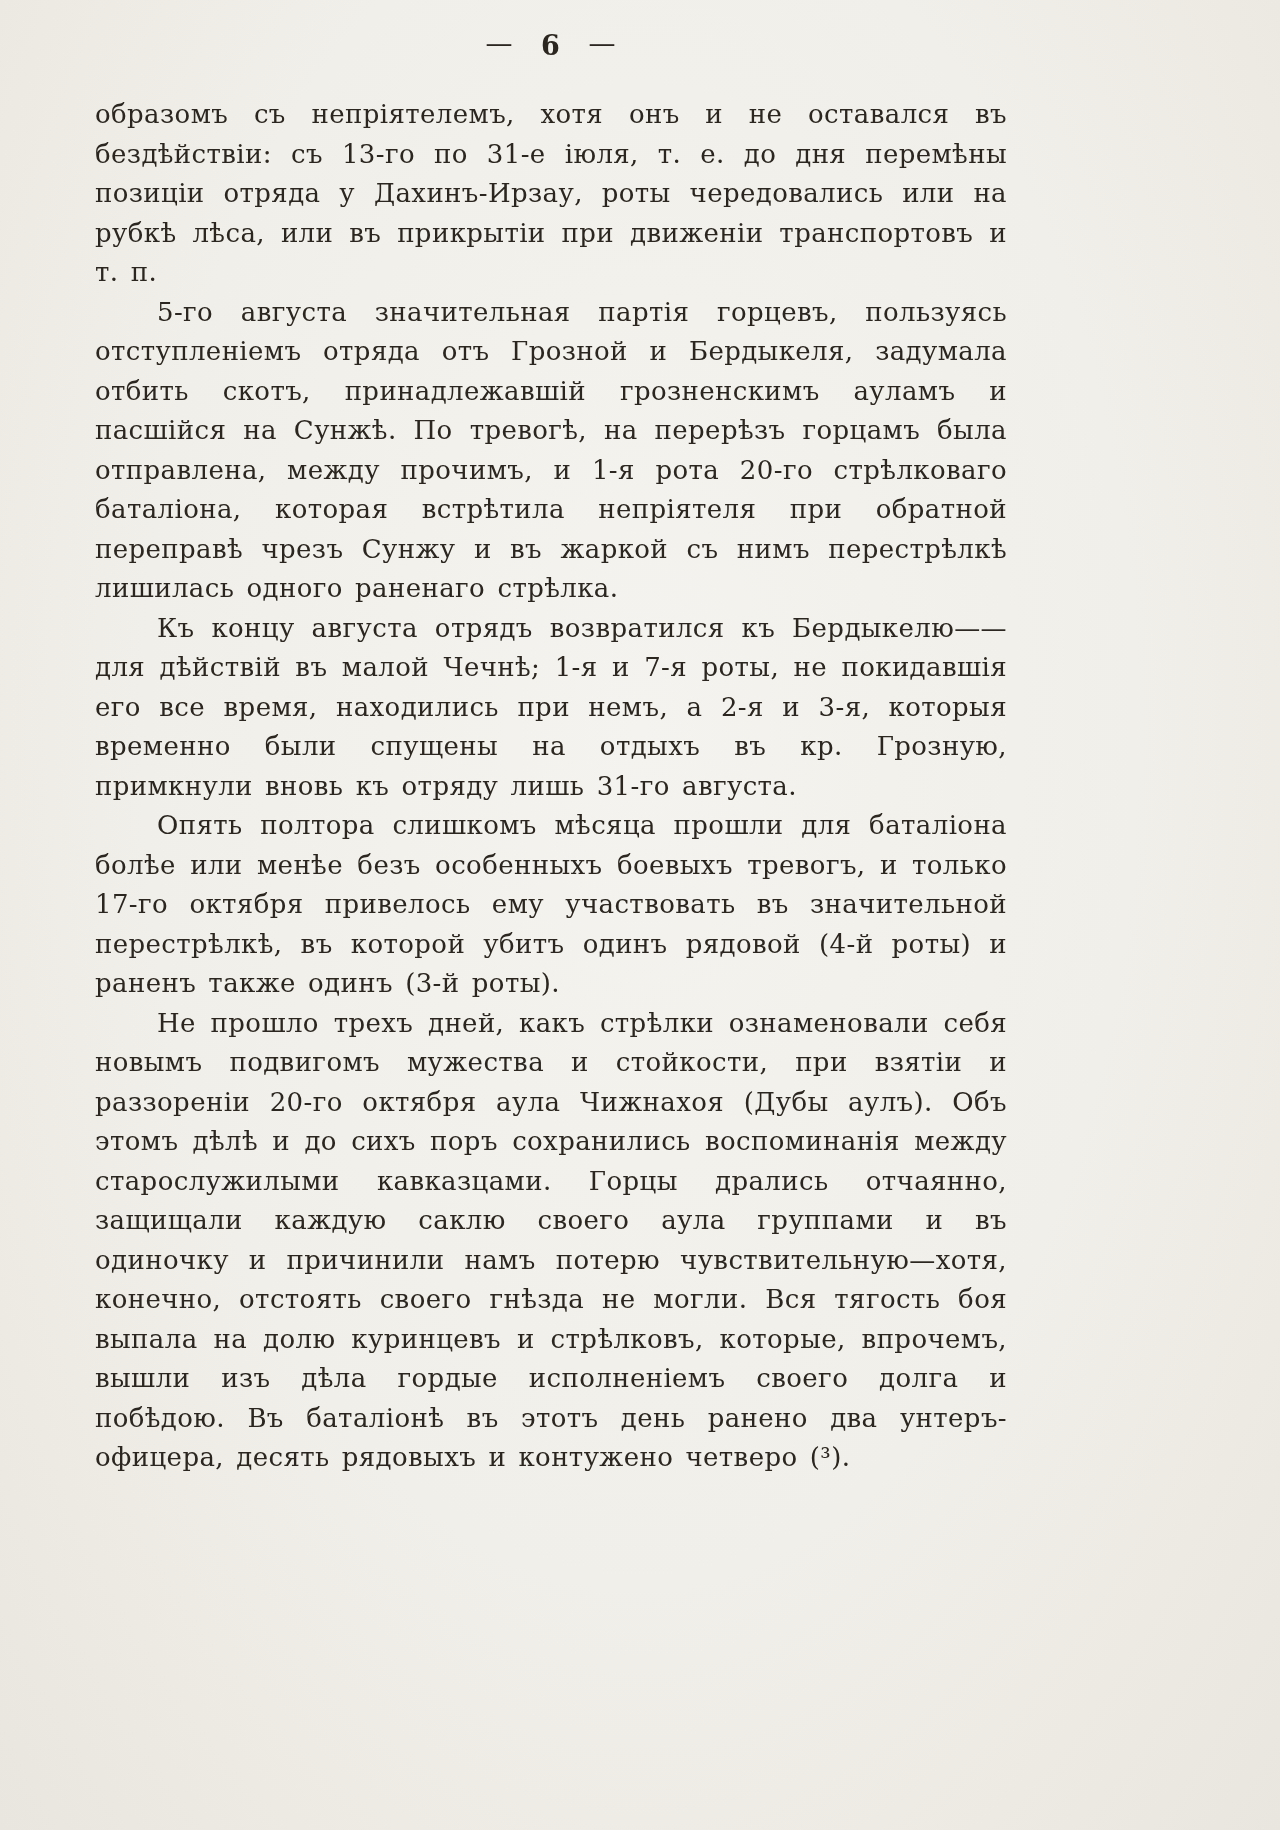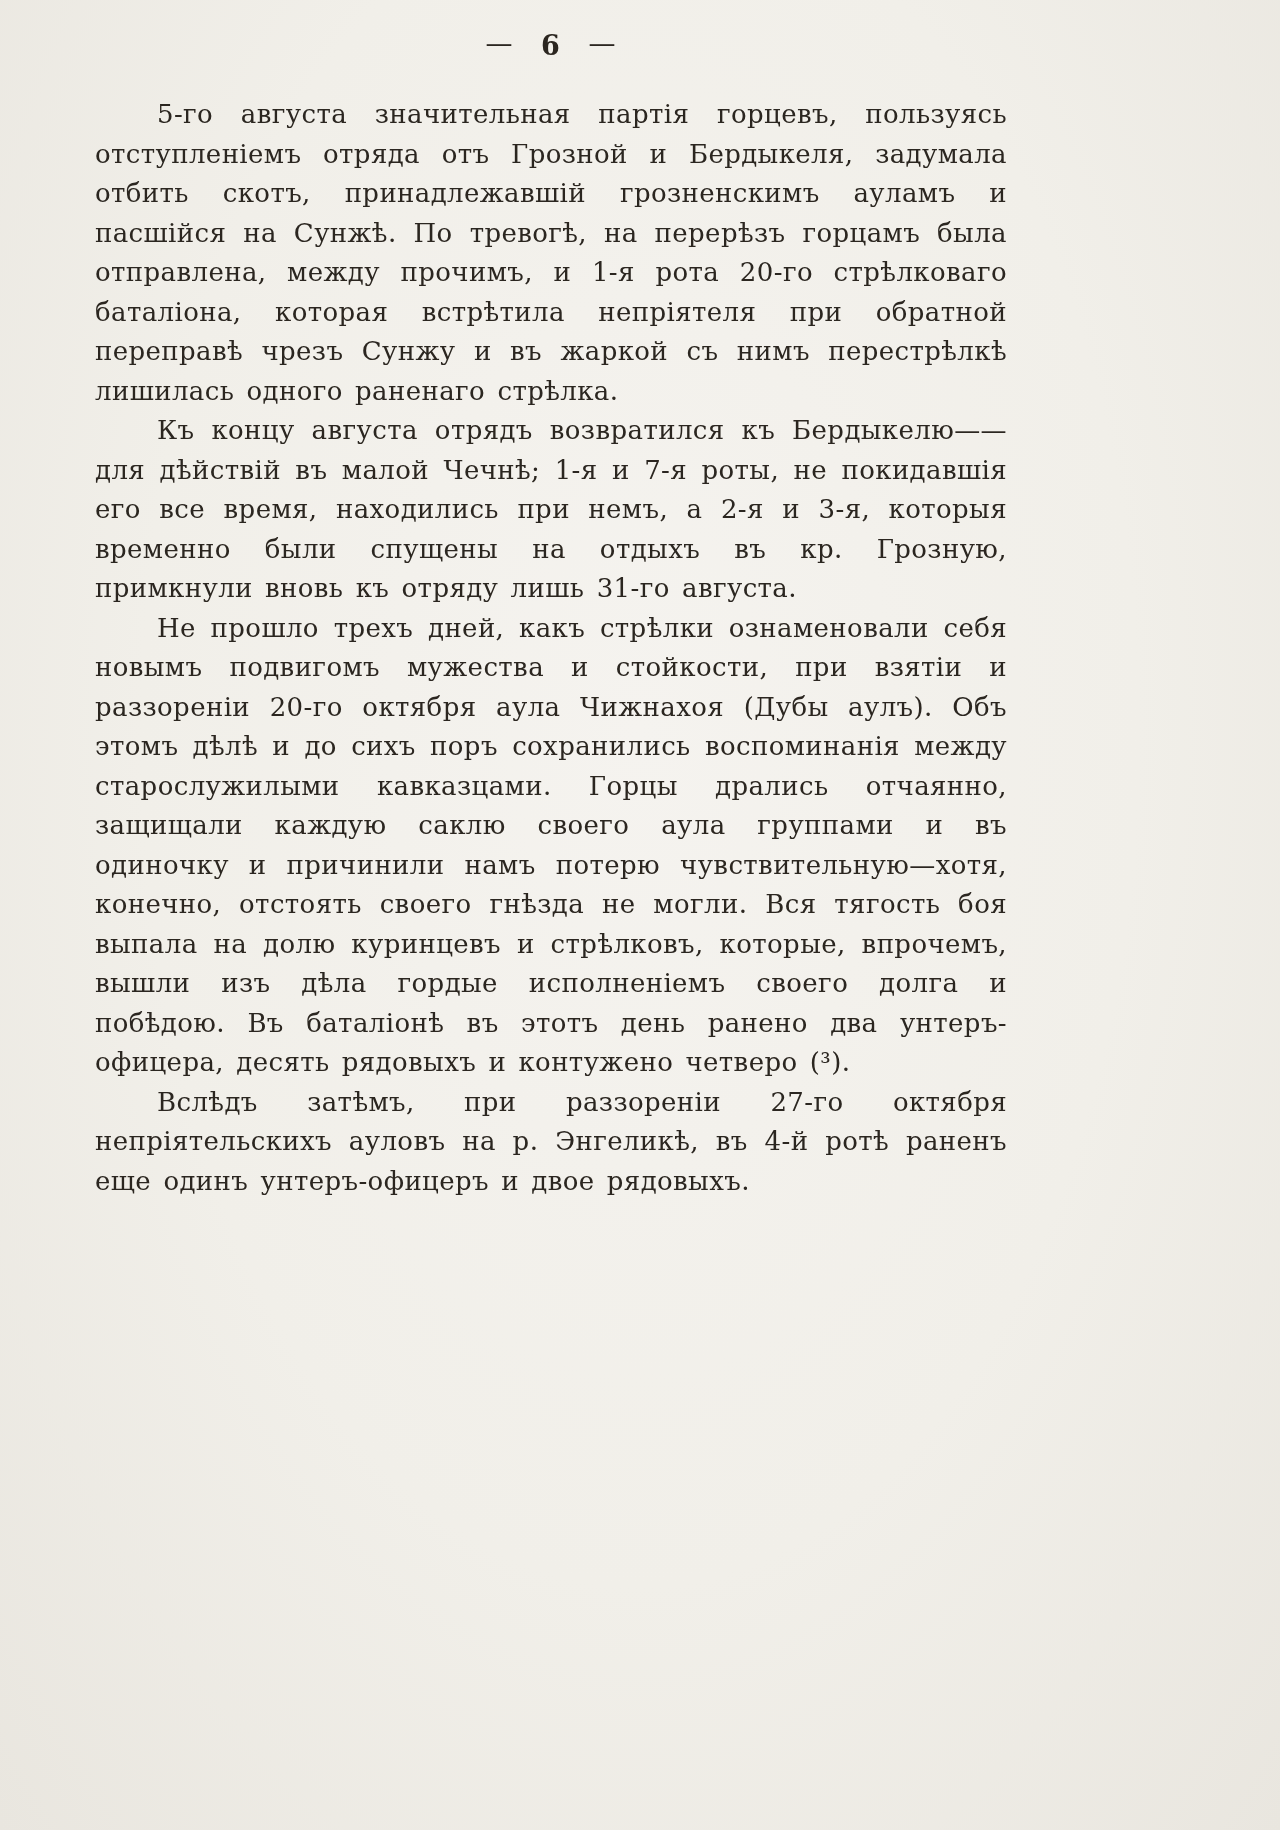--- a/index.html
+++ b/index.html
@@ -64,19 +64,20 @@
 
 <div class="page">
 
   <div class="page-header">
     <span class="dash">—</span>
     <span class="num">6</span>
     <span class="dash">—</span>
   </div>
 
   <div class="body-text">
+    <p class="no-indent">образомъ съ непріятелемъ, хотя онъ и не оставался въ бездѣйствіи: съ 13-го по 31-е іюля, т. е. до дня перемѣны позиціи отряда у Дахинъ-Ирзау, роты чередовались или на рубкѣ лѣса, или въ прикрытіи при движеніи транспортовъ и т. п.</p>
     <p>5-го августа значительная партія горцевъ, пользуясь отступленіемъ отряда отъ Грозной и Бердыкеля, задумала отбить скотъ, принадлежавшій грозненскимъ ауламъ и пасшійся на Сунжѣ. По тревогѣ, на перерѣзъ горцамъ была отправлена, между прочимъ, и 1-я рота 20-го стрѣлковаго баталіона, которая встрѣтила непріятеля при обратной переправѣ чрезъ Сунжу и въ жаркой съ нимъ перестрѣлкѣ лишилась одного раненаго стрѣлка.</p>
     <p>Къ концу августа отрядъ возвратился къ Бердыкелю——для дѣйствій въ малой Чечнѣ; 1-я и 7-я роты, не покидавшія его все время, находились при немъ, а 2-я и 3-я, которыя временно были спущены на отдыхъ въ кр. Грозную, примкнули вновь къ отряду лишь 31-го августа.</p>
+    <p>Опять полтора слишкомъ мѣсяца прошли для баталіона болѣе или менѣе безъ особенныхъ боевыхъ тревогъ, и только 17-го октября привелось ему участвовать въ значительной перестрѣлкѣ, въ которой убитъ одинъ рядовой (4-й роты) и раненъ также одинъ (3-й роты).</p>
     <p>Не прошло трехъ дней, какъ стрѣлки ознаменовали себя новымъ подвигомъ мужества и стойкости, при взятіи и раззореніи 20-го октября аула Чижнахоя (Дубы аулъ). Объ этомъ дѣлѣ и до сихъ поръ сохранились воспоминанія между старослужилыми кавказцами. Горцы дрались отчаянно, защищали каждую саклю своего аула группами и въ одиночку и причинили намъ потерю чувствительную—хотя, конечно, отстоять своего гнѣзда не могли. Вся тягость боя выпала на долю куринцевъ и стрѣлковъ, которые, впрочемъ, вышли изъ дѣла гордые исполненіемъ своего долга и побѣдою. Въ баталіонѣ въ этотъ день ранено два унтеръ-офицера, десять рядовыхъ и контужено четверо (³).</p>
-    <p>Вслѣдъ затѣмъ, при раззореніи 27-го октября непріятельскихъ ауловъ на р. Энгеликѣ, въ 4-й ротѣ раненъ еще одинъ унтеръ-офицеръ и двое рядовыхъ.</p>
   </div>
 
 </div>
 
 </body></html>

